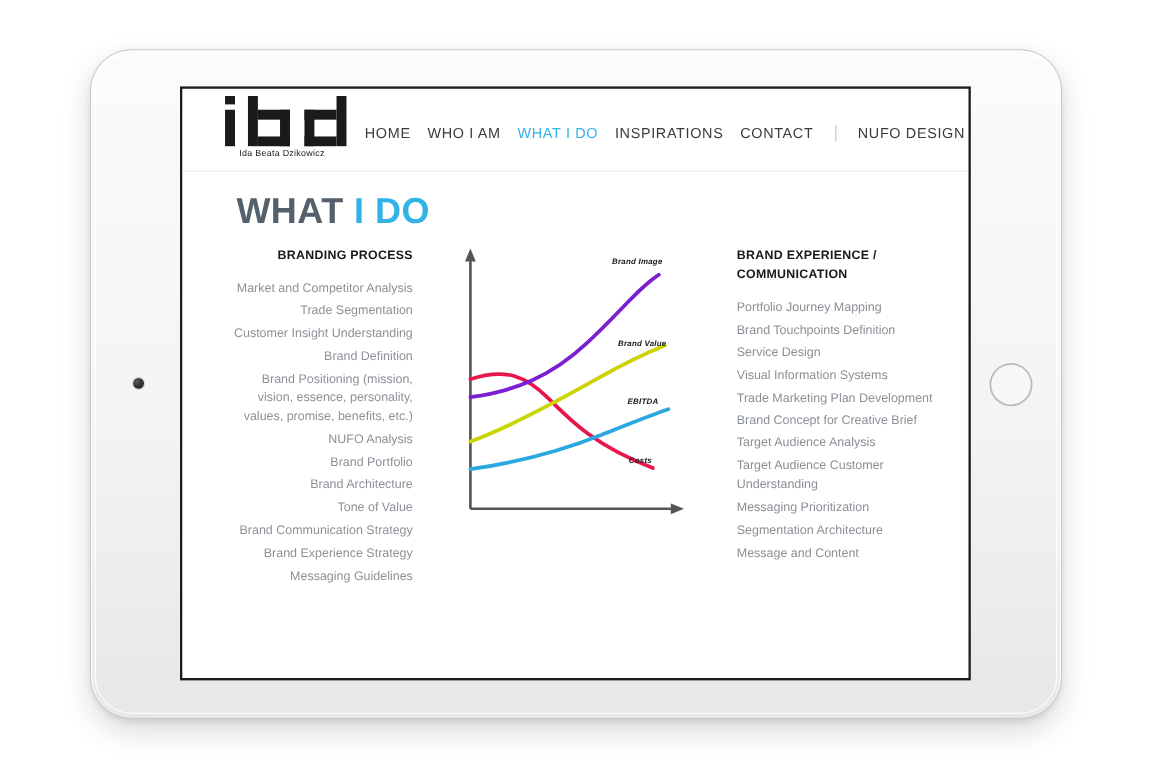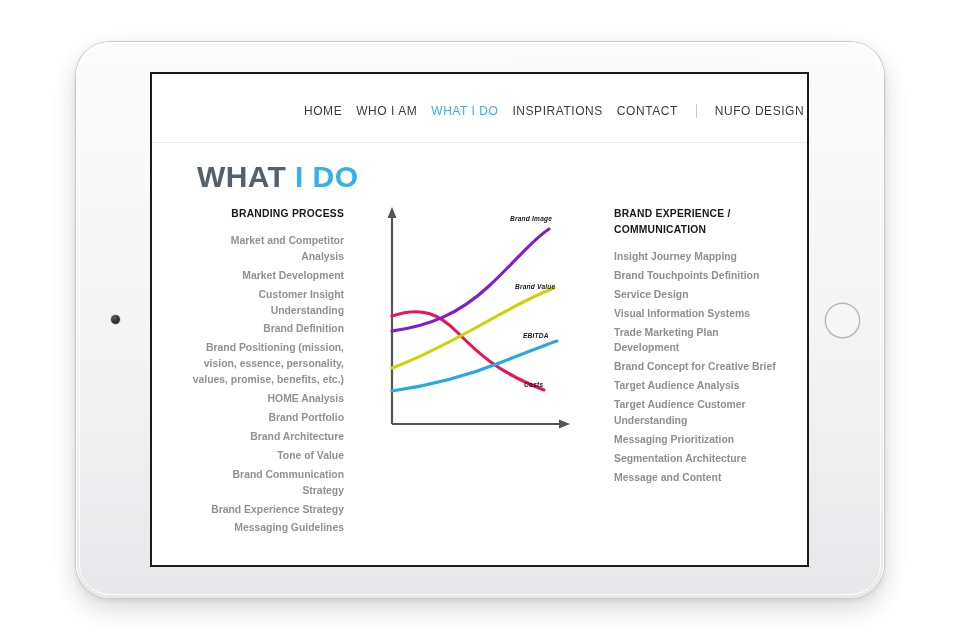--- a/index.html
+++ b/index.html
@@ -178,21 +178,20 @@
     color: #15181c;
     line-height: 1.55;
     margin-bottom: 11px;
     font-family: "Liberation Sans", sans-serif;
   }
 
   .col-list {
     list-style: none;
     margin: 0;
     padding: 0;
-    font-weight: bold;
   }
   .col-list li {
     font-size: 10.4px;
     line-height: 15.9px;
     color: #8d9298;
     margin-bottom: 3px;
     font-family: "Liberation Sans", sans-serif;
   }
   .col-right .col-list li { color: #8b9096; }
 
@@ -224,20 +223,38 @@
     <div class="device-inner-ring"></div>
   </div>
   <div class="camera"></div>
   <div class="home-button"></div>
 
   <div class="screen">
     <div class="page">
 
       <div class="site-header">
 
+        <div class="logo-wrap">
+          <svg class="logo-mark" viewBox="0 0 170 66">
+
+            <rect x="4" y="0" width="13" height="11" fill="#1a1a1a"></rect>
+            <rect x="4" y="18" width="13" height="48" fill="#1a1a1a"></rect>
+
+            <rect x="34" y="0" width="13" height="66" fill="#1a1a1a"></rect>
+            <rect x="47" y="18" width="42" height="13" fill="#1a1a1a"></rect>
+            <rect x="47" y="53" width="42" height="13" fill="#1a1a1a"></rect>
+            <rect x="76" y="18" width="13" height="48" fill="#1a1a1a"></rect>
+
+            <rect x="108" y="18" width="42" height="13" fill="#1a1a1a"></rect>
+            <rect x="108" y="53" width="42" height="13" fill="#1a1a1a"></rect>
+            <rect x="108" y="18" width="13" height="48" fill="#1a1a1a"></rect>
+            <rect x="150" y="0" width="13" height="66" fill="#1a1a1a"></rect>
+          </svg>
+          <span class="logo-sub">Ida Beata Dzikowicz</span>
+        </div>
 
         <div class="main-nav">
           <span class="nav-item">HOME</span>
           <span class="nav-item">WHO I AM</span>
           <span class="nav-item active">WHAT I DO</span>
           <span class="nav-item">INSPIRATIONS</span>
           <span class="nav-item">CONTACT</span>
           <span class="nav-sep"></span>
           <span class="nav-item">NUFO DESIGN</span>
         </div>
@@ -246,25 +263,25 @@
       <div class="page-title">
         <span>WHAT </span><span class="accent">I DO</span>
       </div>
 
       <div class="content">
 
         <div class="col col-left">
           <div class="col-head">BRANDING PROCESS</div>
           <ul class="col-list">
             <li>Market and Competitor Analysis</li>
-            <li>Market Development</li>
+            <li>Trade Segmentation</li>
             <li>Customer Insight Understanding</li>
             <li>Brand Definition</li>
             <li>Brand Positioning (mission, vision, essence, personality, values, promise, benefits, etc.)</li>
-            <li>HOME Analysis</li>
+            <li>NUFO Analysis</li>
             <li>Brand Portfolio</li>
             <li>Brand Architecture</li>
             <li>Tone of Value</li>
             <li>Brand Communication Strategy</li>
             <li>Brand Experience Strategy</li>
             <li>Messaging Guidelines</li>
           </ul>
         </div>
 
         <div class="chart-wrap">
@@ -287,21 +304,21 @@
 
           <div class="chart-label" style="left:133px; top:13px;">Brand Image</div>
           <div class="chart-label" style="left:138px; top:81px;">Brand Value</div>
           <div class="chart-label" style="left:146px; top:130px;">EBITDA</div>
           <div class="chart-label" style="left:147px; top:179px;">Costs</div>
         </div>
 
         <div class="col col-right">
           <div class="col-head">BRAND EXPERIENCE / COMMUNICATION</div>
           <ul class="col-list">
-            <li>Insight Journey Mapping</li>
+            <li>Portfolio Journey Mapping</li>
             <li>Brand Touchpoints Definition</li>
             <li>Service Design</li>
             <li>Visual Information Systems</li>
             <li>Trade Marketing Plan Development</li>
             <li>Brand Concept for Creative Brief</li>
             <li>Target Audience Analysis</li>
             <li>Target Audience Customer Understanding</li>
             <li>Messaging Prioritization</li>
             <li>Segmentation Architecture</li>
             <li>Message and Content</li>

